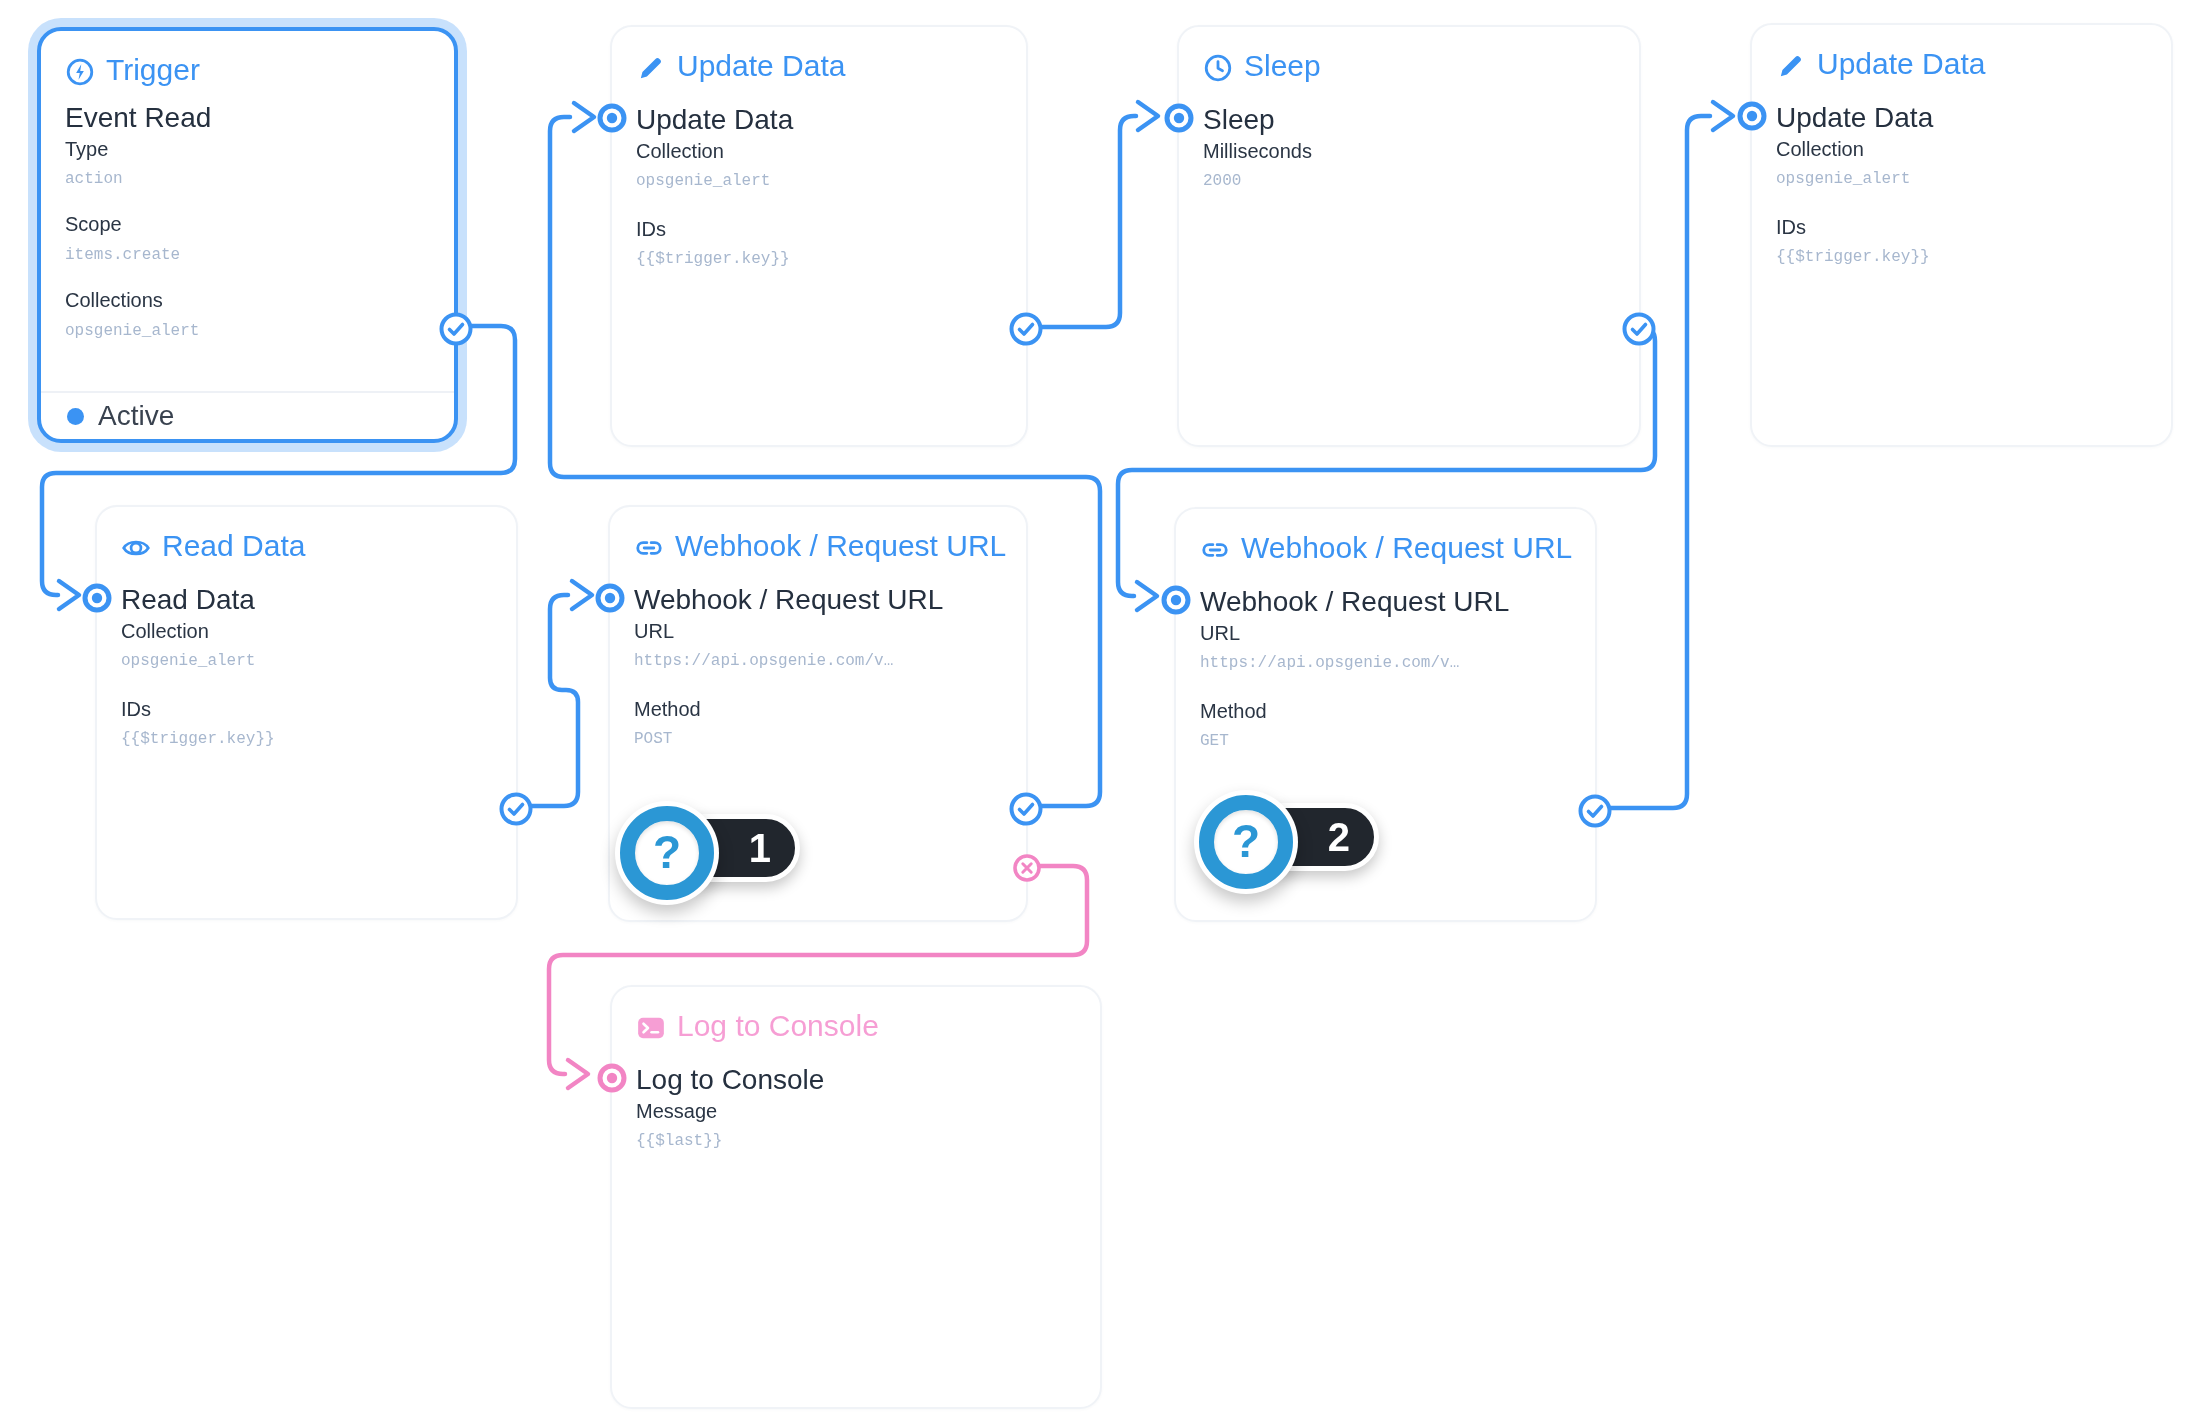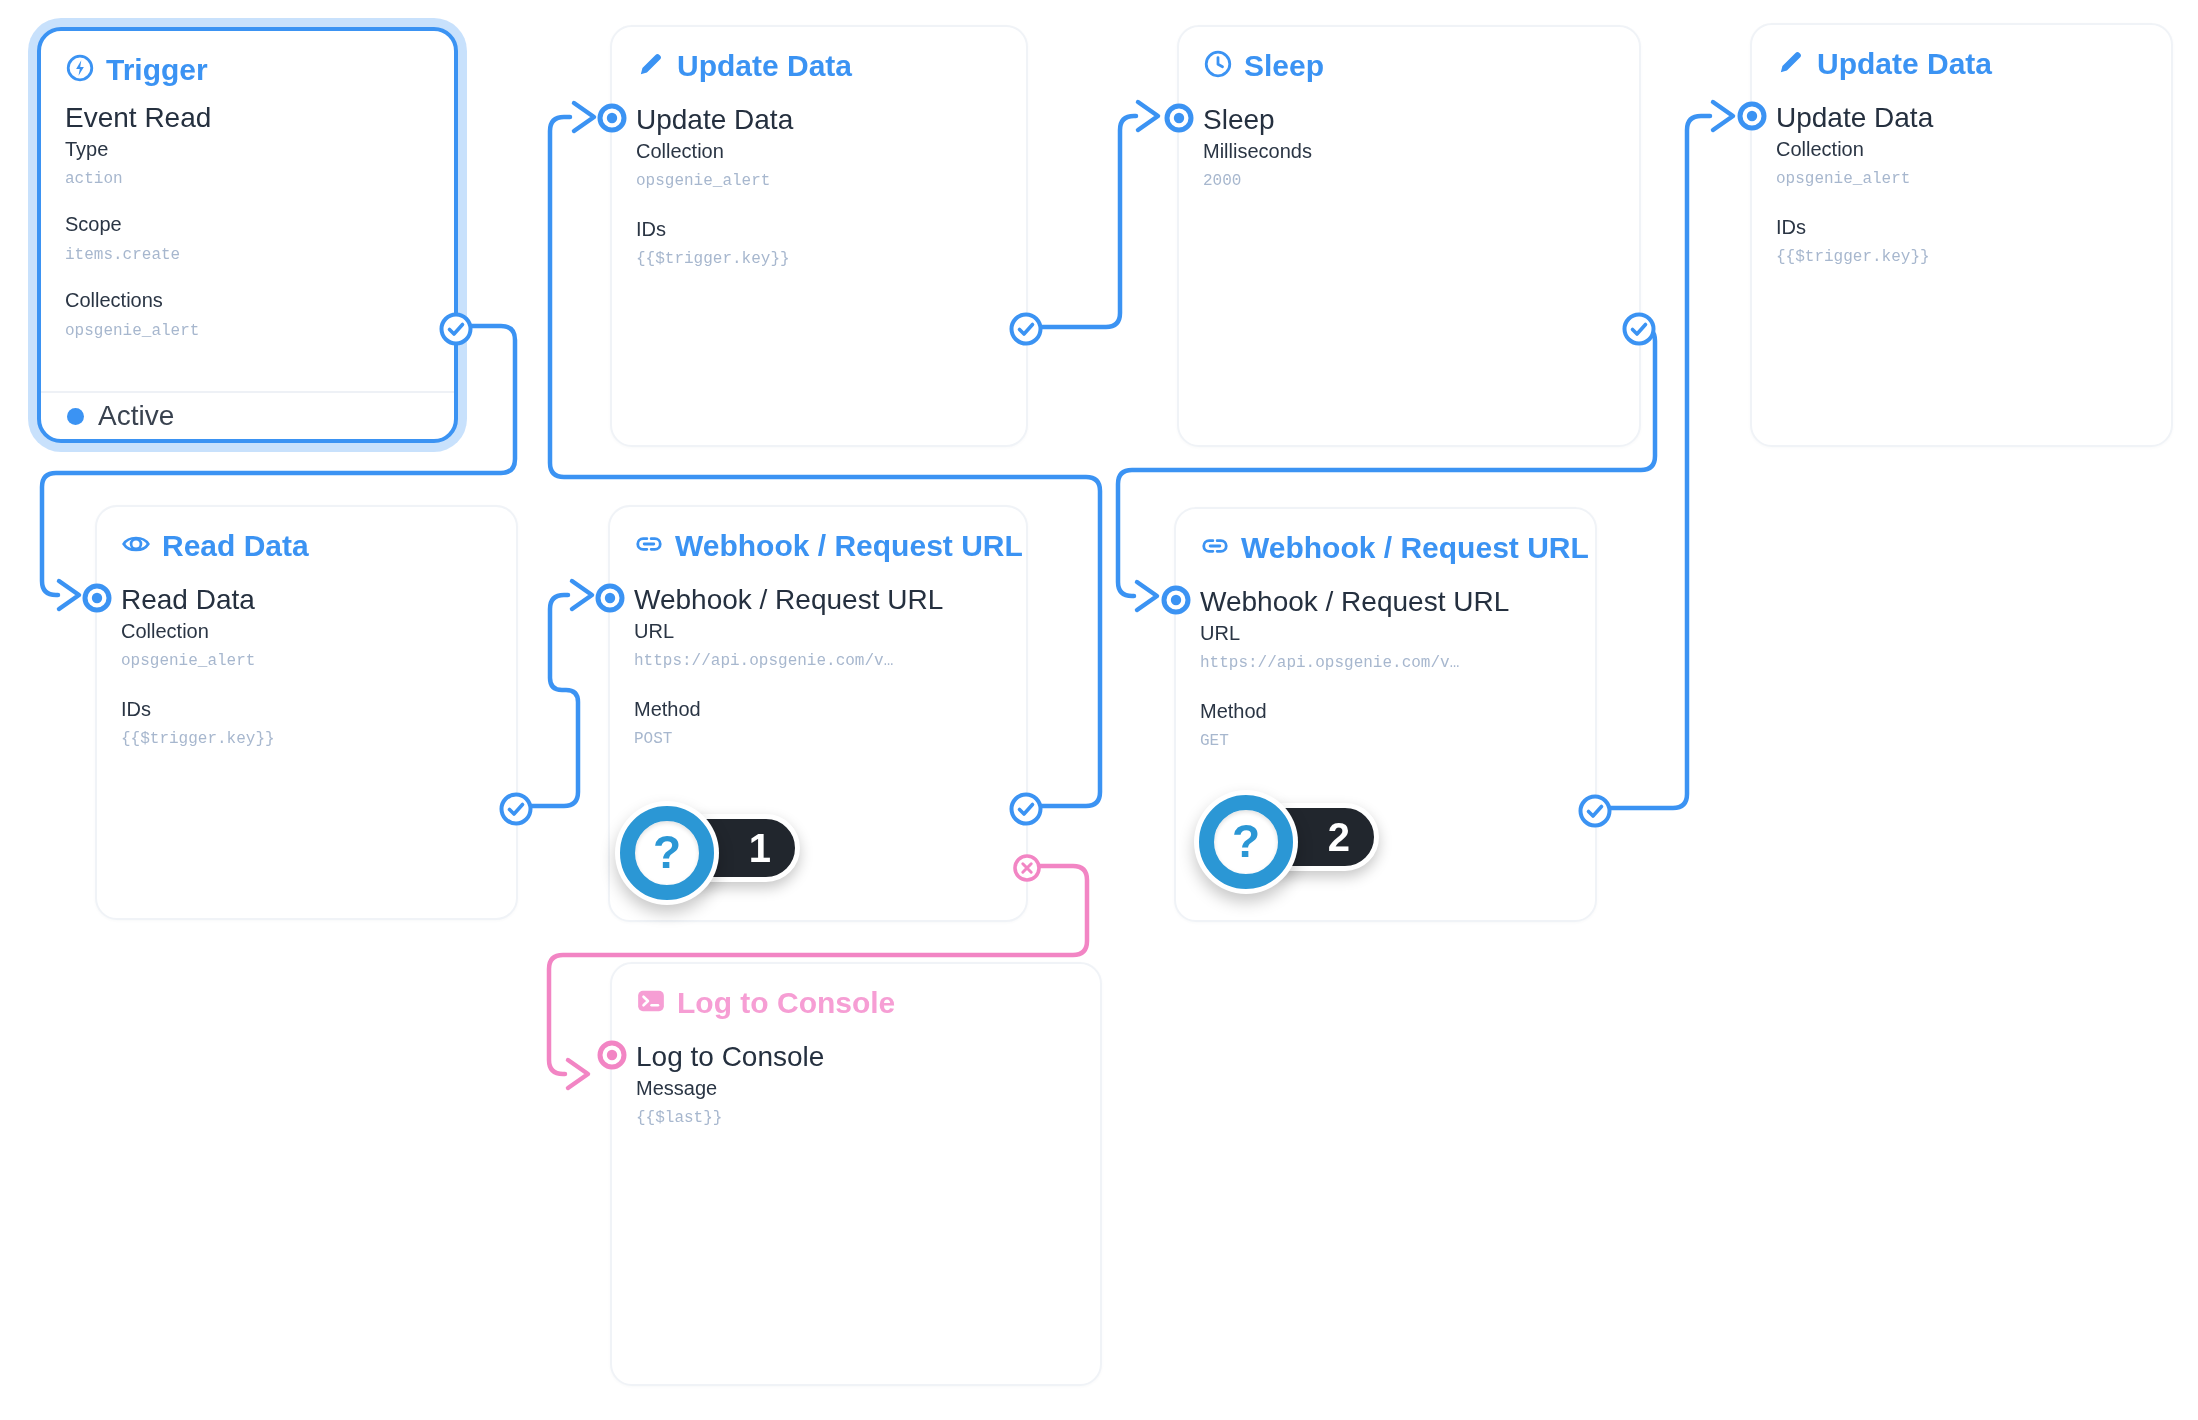--- a/index.html
+++ b/index.html
@@ -26,22 +26,22 @@
   .edge.reject{stroke:var(--pink)}
   .arrowhead{fill:none;stroke-width:4.5px;stroke-linecap:round;stroke-linejoin:round}
   .arrowhead.resolve{stroke:var(--blue)}
   .arrowhead.reject{stroke:var(--pink)}
 
   
   .card{position:absolute;background:#fff;border:2px solid var(--card-border);
     border-radius:22px;z-index:2;box-shadow:0 1px 3px rgba(30,50,90,.03)}
   .card.selected{border:4px solid var(--blue);border-radius:24px;
     box-shadow:0 0 0 9px var(--blue-soft)}
-  .title{position:absolute;left:24px;top:22px;display:flex;align-items:flex-start;gap:11px;
-    font-size:30px;font-weight:700;color:var(--blue);white-space:nowrap}
+  .title{position:absolute;left:24px;top:22px;display:flex;align-items:flex-end;gap:11px;
+    font-size:30px;font-weight:400;color:var(--blue);white-space:nowrap}
   .title.pink{color:var(--pink-title)}
   .icn{display:inline-flex;width:30px;height:30px;flex:0 0 auto}
   .row{position:absolute;left:24px;white-space:nowrap}
   .plain{font-size:28px;color:var(--text)}
   .lbl{font-size:20px;font-weight:400;color:var(--label)}
   .val{font-size:16px;font-family:Liberation Mono, monospace;color:var(--value)}
   .r1{top:77px}.r2{top:113px}.r3{top:145px}.r4{top:191px}.r5{top:223px}
   .tr1{top:71px}.tr2{top:107px}.tr3{top:139px}.tr4{top:182px}.tr5{top:215px}.tr6{top:258px}.tr7{top:291px}
   .footer{position:absolute;left:0;right:0;bottom:0;height:48px;border-top:2px solid #eef1f6;
     display:flex;align-items:center;gap:14px;padding-left:26px}
@@ -293,21 +293,21 @@
         </svg>
     </span>
     <span class="connector resolve">
       <svg viewBox="0 0 36 36" width="36" height="36">
           <circle cx="18" cy="18" r="14.5" fill="#fff" stroke="#3b93f3" stroke-width="4"></circle>
           <path d="M11.5 18.5 L16 23 L24.5 13.5" fill="none" stroke="#3b93f3" stroke-width="3.6" stroke-linecap="round" stroke-linejoin="round"></path>
         </svg>
     </span>
   </div>
 
-  <div class="card" style="left:610px;top:962px;width:492px;height:424px">
+  <div class="card" style="left:610px;top:985px;width:492px;height:424px">
     <div class="title pink">
       <span class="icn">
         <svg viewBox="0 0 28 28" width="30" height="30">
             <rect x="2" y="4.5" width="24" height="19" rx="4.5" fill="#f69ed4"></rect>
             <path d="M7 10 l4.2 4 L7 18" fill="none" stroke="#fff" stroke-width="2.4" stroke-linecap="round" stroke-linejoin="round"></path>
             <path d="M14.5 18 h6" stroke="#fff" stroke-width="2.4" stroke-linecap="round"></path>
           </svg>
       </span>
       <span>Log to Console</span>
     </div>

